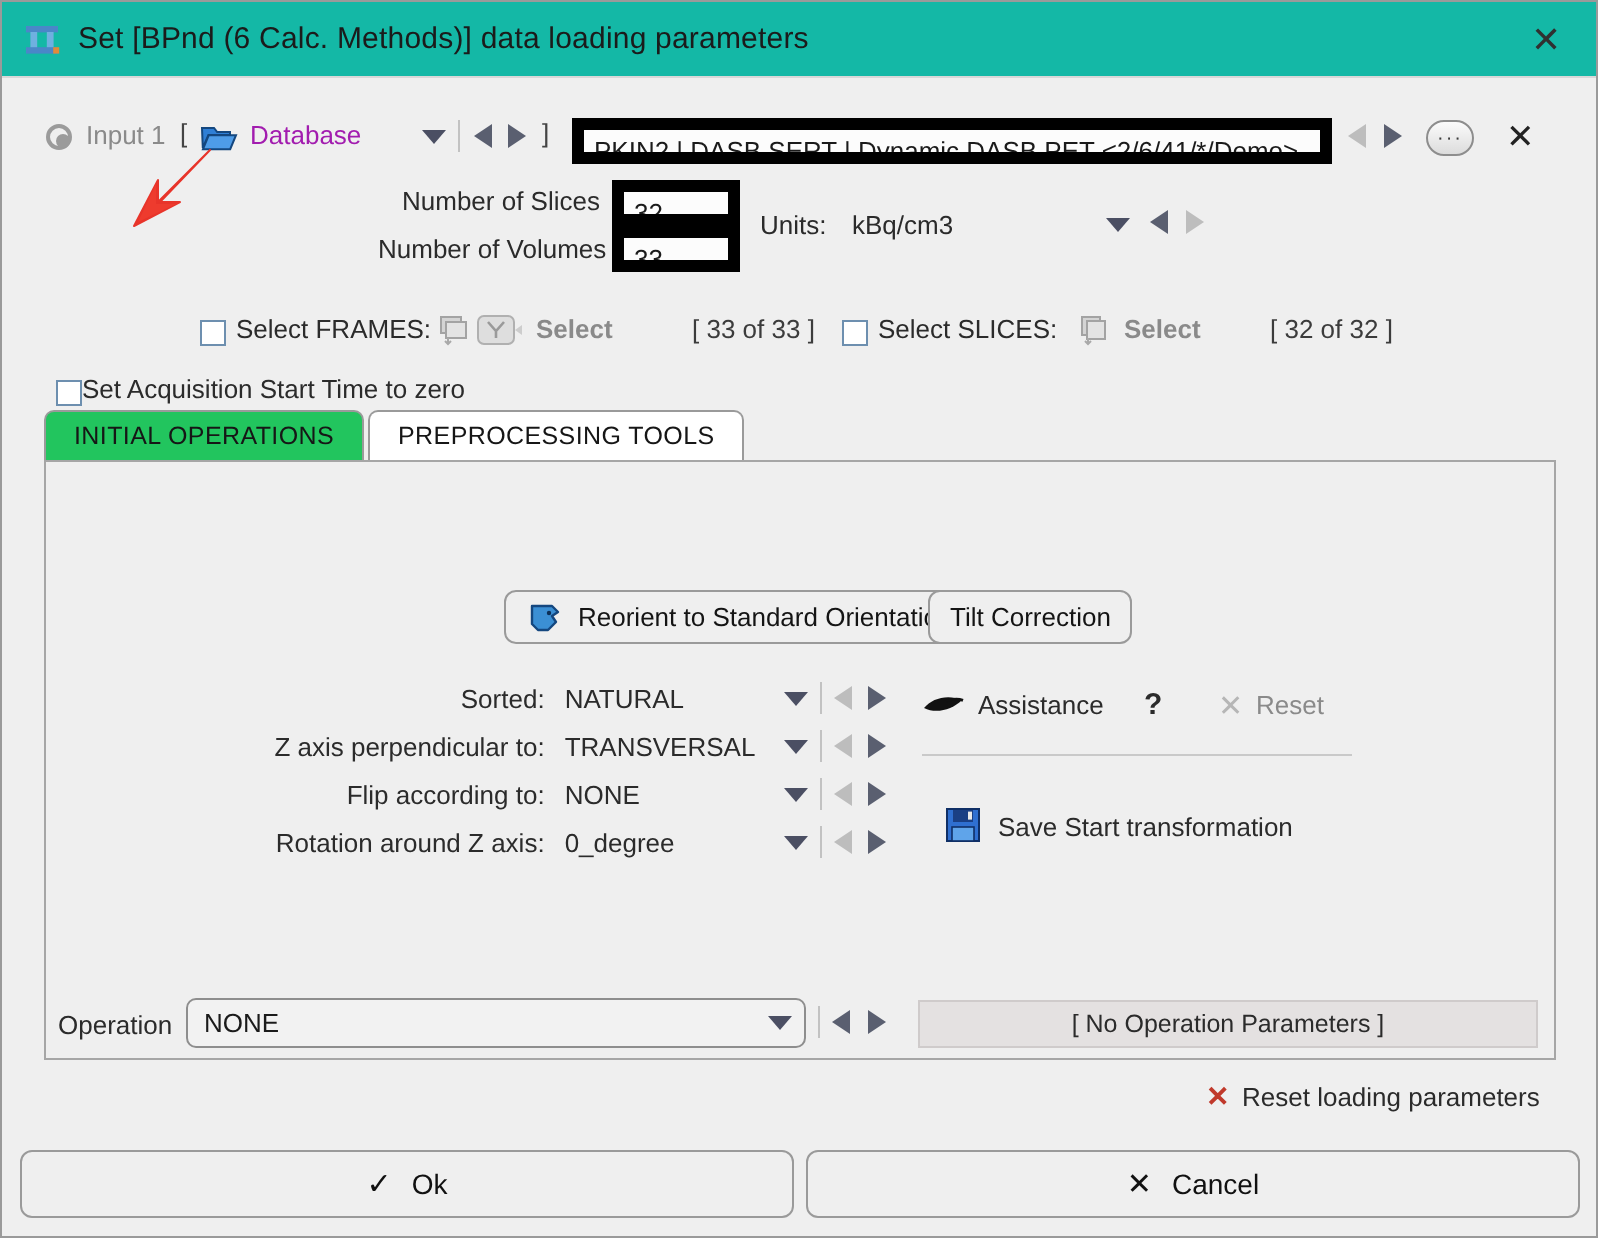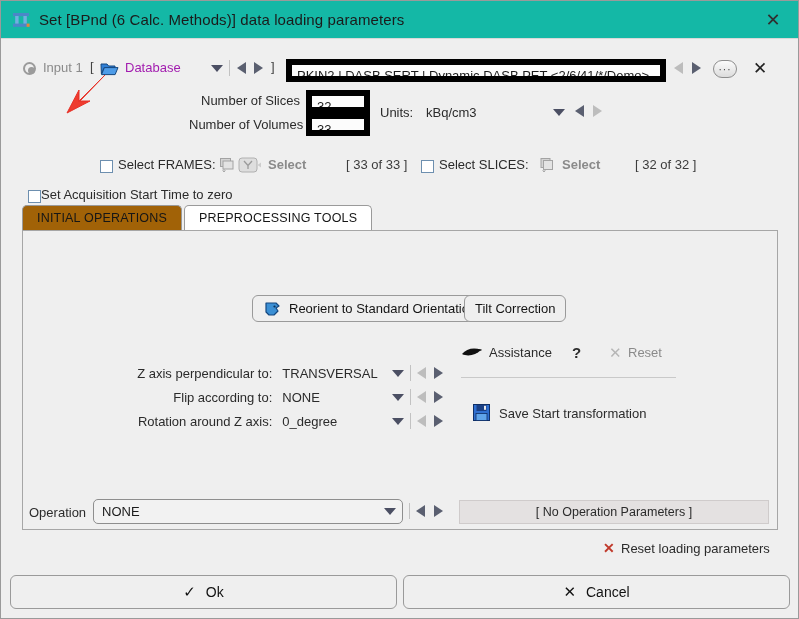--- a/index.html
+++ b/index.html
@@ -100,21 +100,21 @@
   .red-arrow { position: absolute; left: 64px; top: 72px; width: 62px; height: 42px; }
 
   
   .tabs { position: absolute; left: 21px; top: 204px; display: flex; align-items: flex-end; }
   .tab {
     height: 26px; line-height: 25px; padding: 0 14px;
     border: 1px solid #9a9a9a; border-bottom: none;
     border-radius: 5px 5px 0 0; font-size: 12.5px; color: #161616;
     background: #ffffff; letter-spacing: .2px;
   }
-  .tab.active { background: #a16207; }
+  .tab.active { background: #22c55e; }
   .tabpanel {
     position: absolute; left: 21px; top: 229px; width: 756px; height: 300px;
     background: #efefef; border: 1px solid #a6a6a6;
   }
 
   
   .btn {
     border: 1px solid #9a9a9a; border-radius: 6px;
     background: #efefef; color: #141414;
     display: inline-flex; align-items: center; justify-content: center;
@@ -277,20 +277,28 @@
           <circle cx="11.5" cy="6.5" r="1.1" fill="#0d2f56"></circle>
         </svg>
       </span>
       <span>Reorient to Standard Orientation</span>
     </div>
 
     <div class="btn" style="position:absolute;left:441px;top:64px;height:27px;padding:0 10px;">
       <span>Tilt Correction</span>
     </div>
 
+    <div class="combo-row" style="left:0px;top:110px;width:420px;">
+      <span class="combo-label" style="width:250px;">Sorted:</span>
+      <span class="combo-value" style="width:110px;margin-left:10px;">NATURAL</span>
+      <span class="tri-dn"></span>
+      <span class="vsep" style="margin:0 6px;"></span>
+      <span class="tri-l off"></span>
+      <span class="tri-r" style="margin-left:8px;"></span>
+    </div>
 
     <div class="combo-row" style="left:0px;top:134px;width:420px;">
       <span class="combo-label" style="width:250px;">Z axis perpendicular to:</span>
       <span class="combo-value" style="width:110px;margin-left:10px;">TRANSVERSAL</span>
       <span class="tri-dn"></span>
       <span class="vsep" style="margin:0 6px;"></span>
       <span class="tri-l off"></span>
       <span class="tri-r" style="margin-left:8px;"></span>
     </div>
 

